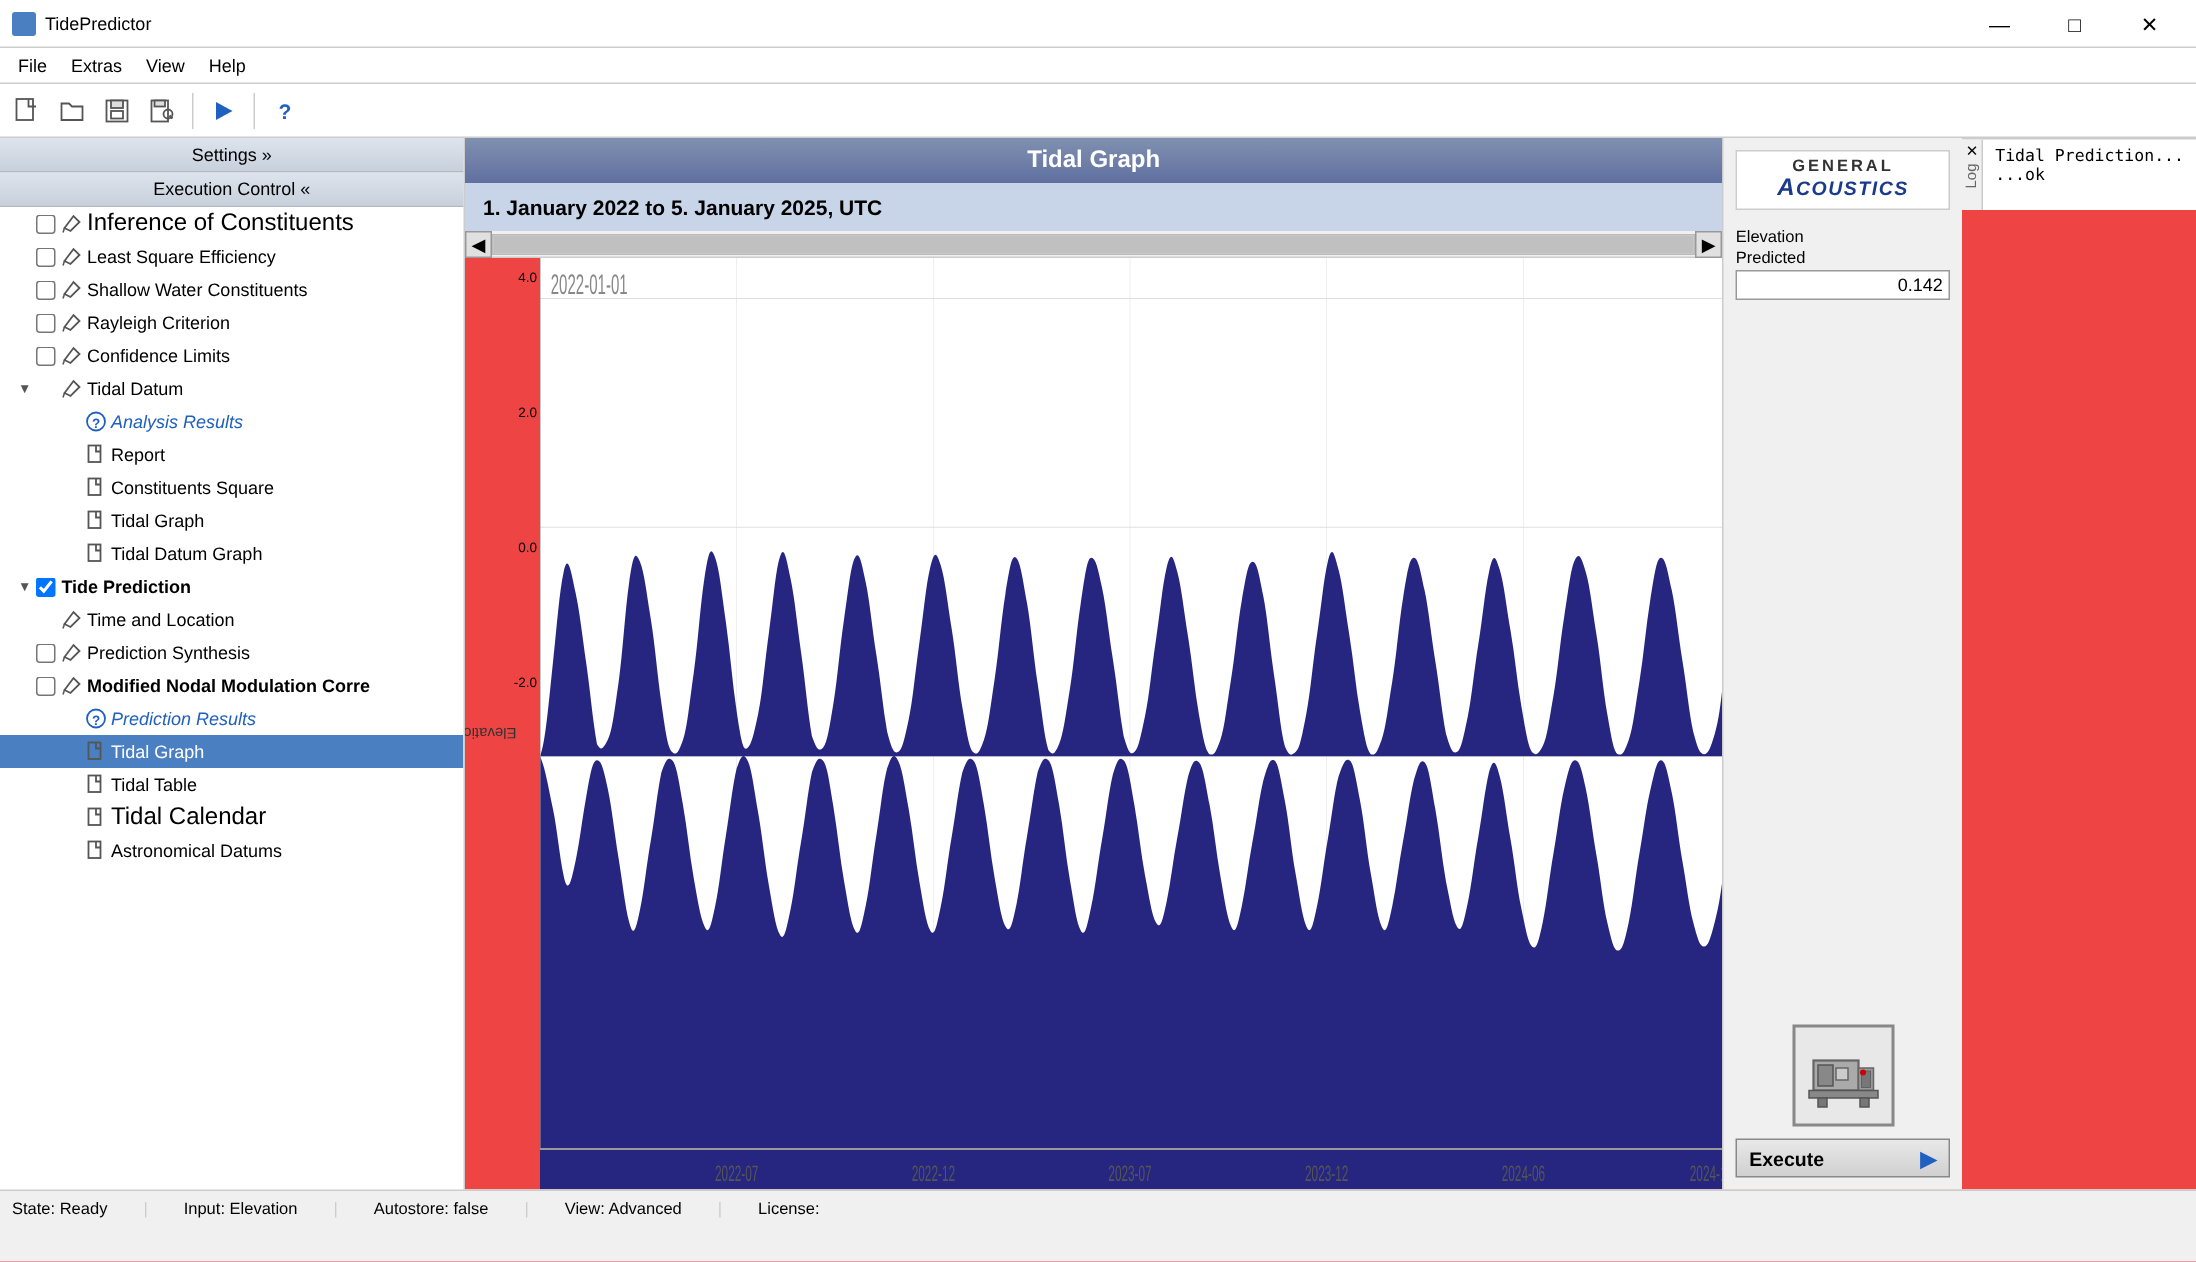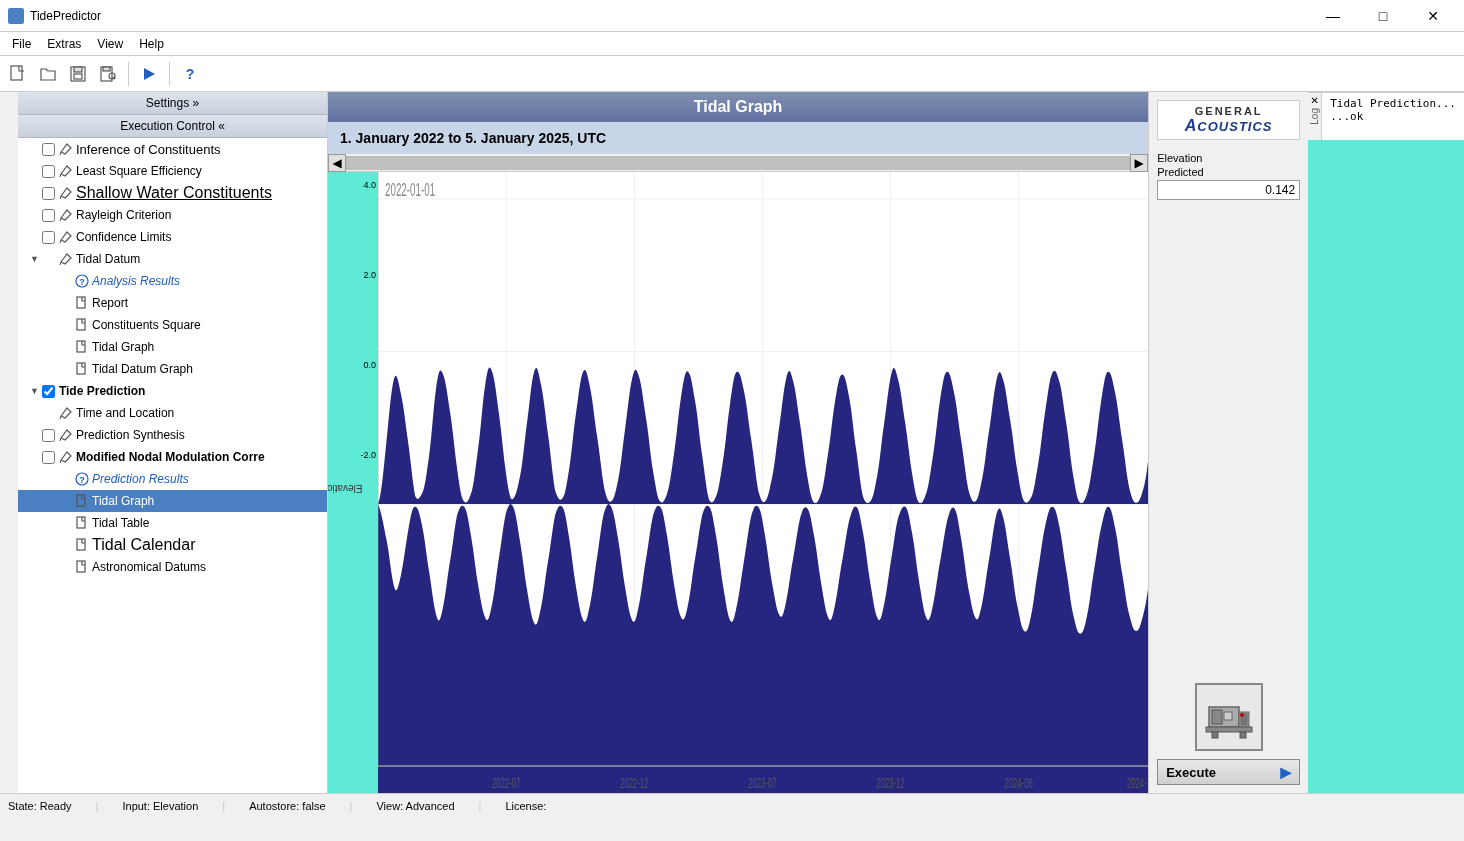--- a/index.html
+++ b/index.html
@@ -27,22 +27,21 @@
     }
     .toolbar-btn {
       width: 28px; height: 28px; display: flex; align-items: center; justify-content: center;
       cursor: pointer; border: 1px solid transparent; font-size: 16px;
     }
     .toolbar-sep { width: 1px; height: 24px; background: #ccc; margin: 0 4px; }
 
     
     .main-layout {
       display: flex; height: calc(841px - 32px - 24px - 36px - 48px);
-      background: #5eead4;
-      margin-left: 18px;
+      background: #ef4444;
     }
 
     
     .left-panel {
       width: 310px; min-width: 310px; background: #f0f0f0; border-right: 1px solid #ccc;
       display: flex; flex-direction: column; overflow: hidden;
     }
     .panel-header {
       background: linear-gradient(to bottom, #dde4ed, #c8d0dc);
       padding: 4px 8px; text-align: center; font-size: 12px; cursor: pointer;
@@ -171,41 +170,41 @@
     <div class="tree-container" id="tree-container">
 
     <div class="tree-item">
           <span style="display:inline-block;width:8px;"></span>
           <span style="display:inline-block;width:12px;"></span>
           <input type="checkbox" style="margin-right: 4px; width: 13px; height: 13px;"> 
           <span style="margin-right:3px;"><svg width="14" height="14" viewBox="0 0 14 14" style="vertical-align:middle;">
               <path d="M2 10 L8 2 L12 6 L6 12 Z" fill="none" stroke="#555" stroke-width="1.2"></path>
               <line x1="2" y1="10" x2="1" y2="13" stroke="#555" stroke-width="1"></line>
             </svg></span>
-          <span style="font-size:13px;">Inference of Constituents</span>
+          <span style="font-size:16px;">Inference of Constituents</span>
         </div>
         <div class="tree-item">
           <span style="display:inline-block;width:8px;"></span>
           <span style="display:inline-block;width:12px;"></span>
           <input type="checkbox" style="margin-right: 4px; width: 13px; height: 13px;"> 
           <span style="margin-right:3px;"><svg width="14" height="14" viewBox="0 0 14 14" style="vertical-align:middle;">
               <path d="M2 10 L8 2 L12 6 L6 12 Z" fill="none" stroke="#555" stroke-width="1.2"></path>
               <line x1="2" y1="10" x2="1" y2="13" stroke="#555" stroke-width="1"></line>
             </svg></span>
           <span style="font-size:12px;">Least Square Efficiency</span>
         </div>
         <div class="tree-item">
           <span style="display:inline-block;width:8px;"></span>
           <span style="display:inline-block;width:12px;"></span>
           <input type="checkbox" style="margin-right: 4px; width: 13px; height: 13px;"> 
           <span style="margin-right:3px;"><svg width="14" height="14" viewBox="0 0 14 14" style="vertical-align:middle;">
               <path d="M2 10 L8 2 L12 6 L6 12 Z" fill="none" stroke="#555" stroke-width="1.2"></path>
               <line x1="2" y1="10" x2="1" y2="13" stroke="#555" stroke-width="1"></line>
             </svg></span>
-          <span style="font-size:16px;text-decoration:underline;">Shallow Water Constituents</span>
+          <span style="font-size:12px;">Shallow Water Constituents</span>
         </div>
         <div class="tree-item">
           <span style="display:inline-block;width:8px;"></span>
           <span style="display:inline-block;width:12px;"></span>
           <input type="checkbox" style="margin-right: 4px; width: 13px; height: 13px;"> 
           <span style="margin-right:3px;"><svg width="14" height="14" viewBox="0 0 14 14" style="vertical-align:middle;">
               <path d="M2 10 L8 2 L12 6 L6 12 Z" fill="none" stroke="#555" stroke-width="1.2"></path>
               <line x1="2" y1="10" x2="1" y2="13" stroke="#555" stroke-width="1"></line>
             </svg></span>
           <span style="font-size:12px;">Rayleigh Criterion</span>

